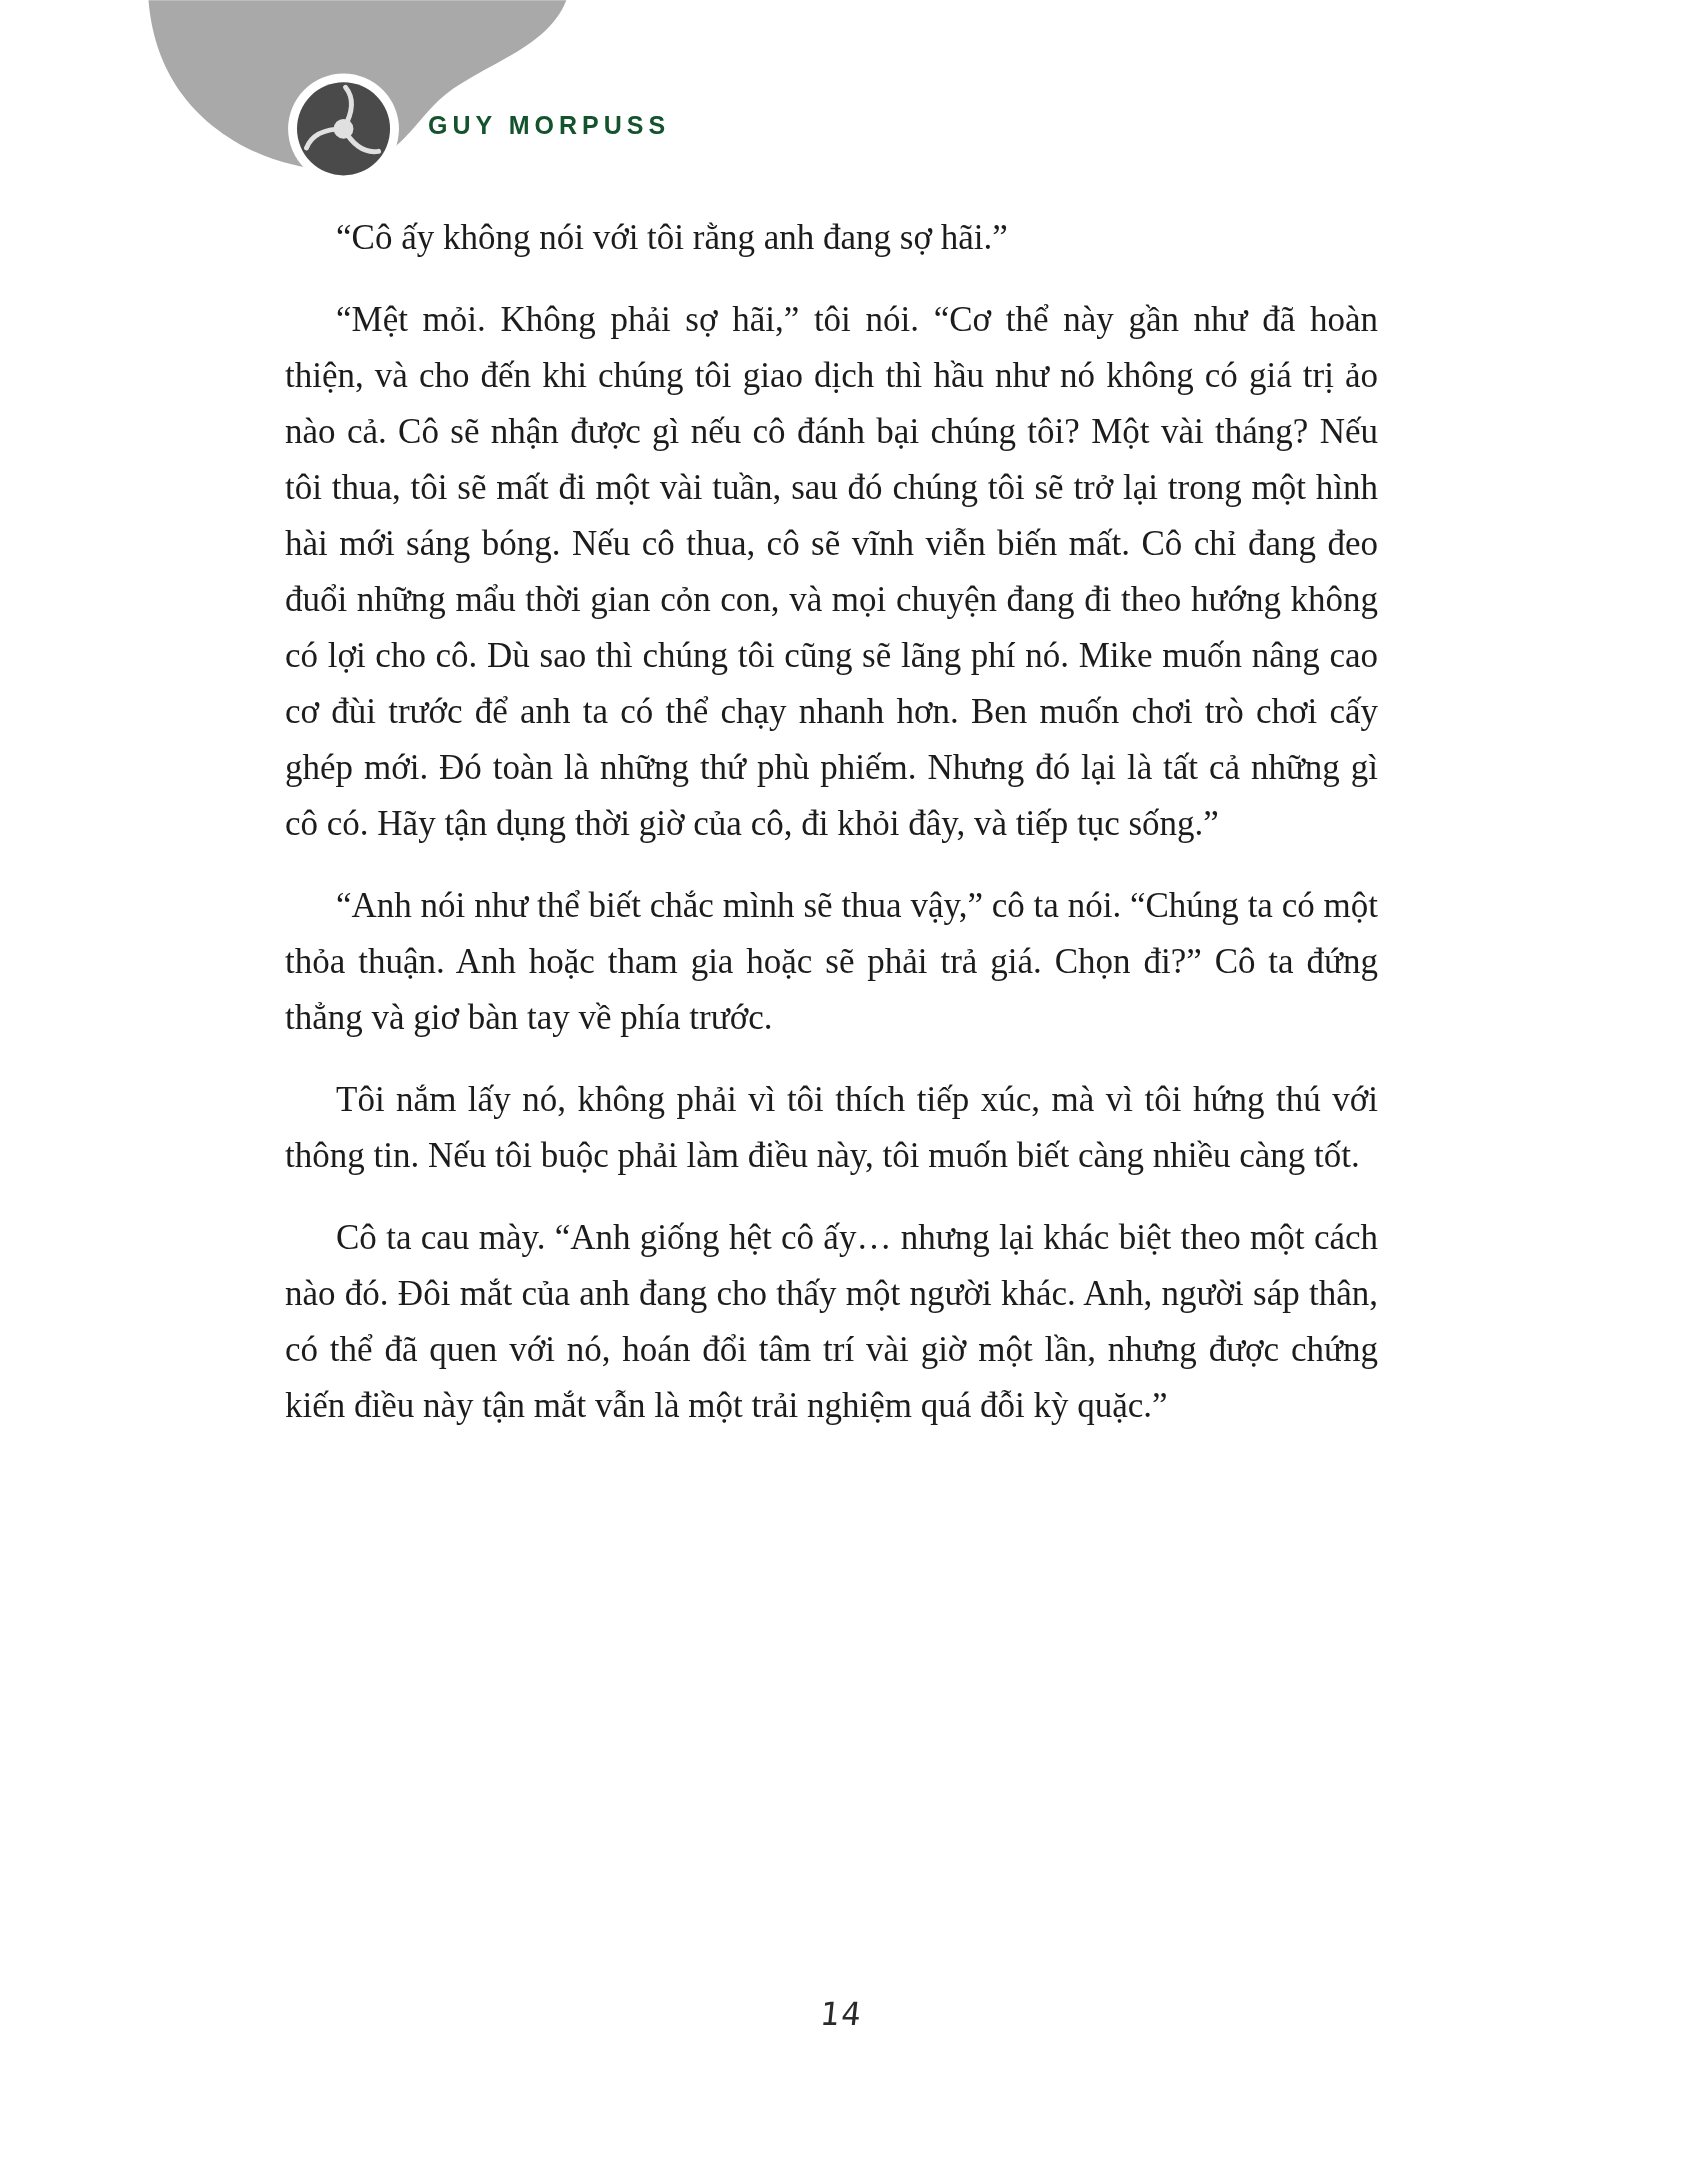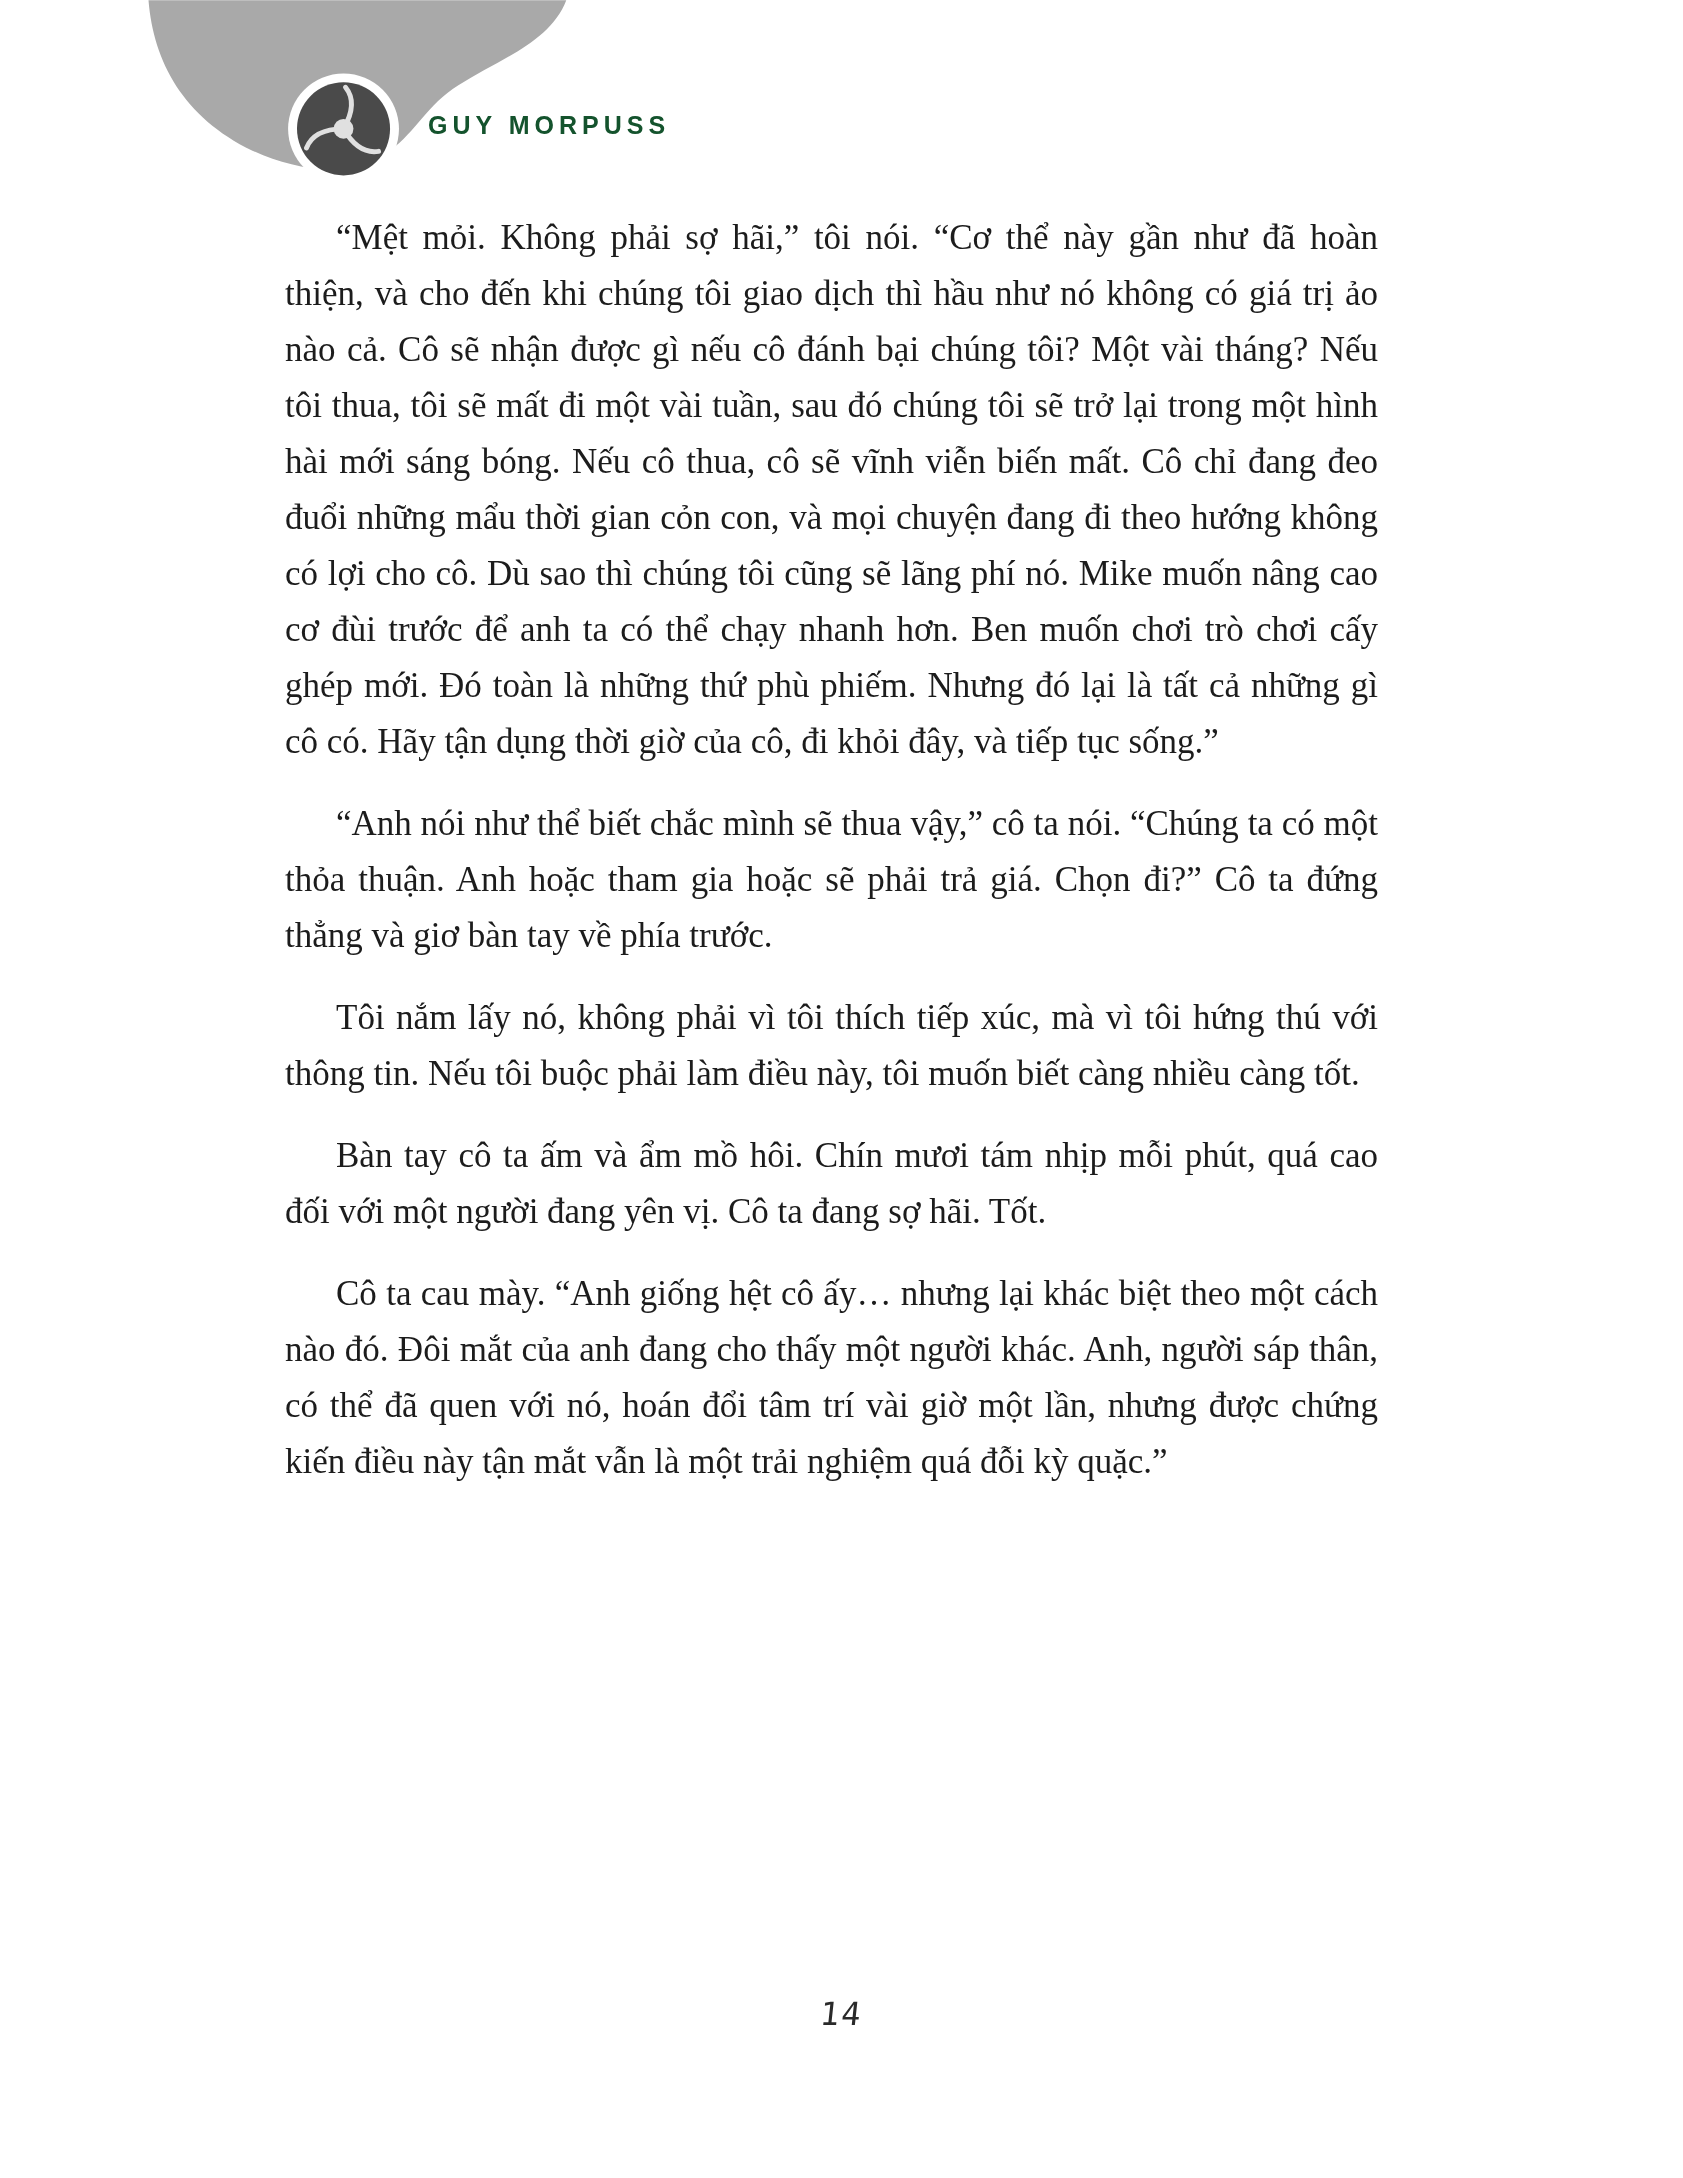--- a/index.html
+++ b/index.html
@@ -89,23 +89,23 @@
       <path d="M347,130 Q362,104 349,88"></path>
       <path d="M347,130 Q362,104 349,88" transform="rotate(120 347 130)"></path>
       <path d="M347,130 Q362,104 349,88" transform="rotate(240 347 130)"></path>
       <circle cx="347" cy="130" r="10" fill="#e0e0e0" stroke="none"></circle>
     </g>
   </svg>
 
   <div class="brand">GUY MORPUSS</div>
 
   <div class="body-text">
+    <p>“Cô ấy không nói với tôi rằng anh đang sợ hãi.”</p>
     <p>“Mệt mỏi. Không phải sợ hãi,” tôi nói. “Cơ thể này gần như đã hoàn thiện, và cho đến khi chúng tôi giao dịch thì hầu như nó không có giá trị ảo nào cả. Cô sẽ nhận được gì nếu cô đánh bại chúng tôi? Một vài tháng? Nếu tôi thua, tôi sẽ mất đi một vài tuần, sau đó chúng tôi sẽ trở lại trong một hình hài mới sáng bóng. Nếu cô thua, cô sẽ vĩnh viễn biến mất. Cô chỉ đang đeo đuổi những mẩu thời gian cỏn con, và mọi chuyện đang đi theo hướng không có lợi cho cô. Dù sao thì chúng tôi cũng sẽ lãng phí nó. Mike muốn nâng cao cơ đùi trước để anh ta có thể chạy nhanh hơn. Ben muốn chơi trò chơi cấy ghép mới. Đó toàn là những thứ phù phiếm. Nhưng đó lại là tất cả những gì cô có. Hãy tận dụng thời giờ của cô, đi khỏi đây, và tiếp tục sống.”</p>
     <p>“Anh nói như thể biết chắc mình sẽ thua vậy,” cô ta nói. “Chúng ta có một thỏa thuận. Anh hoặc tham gia hoặc sẽ phải trả giá. Chọn đi?” Cô ta đứng thẳng và giơ bàn tay về phía trước.</p>
     <p>Tôi nắm lấy nó, không phải vì tôi thích tiếp xúc, mà vì tôi hứng thú với thông tin. Nếu tôi buộc phải làm điều này, tôi muốn biết càng nhiều càng tốt.</p>
-    <p>Bàn tay cô ta ấm và ẩm mồ hôi. Chín mươi tám nhịp mỗi phút, quá cao đối với một người đang yên vị. Cô ta đang sợ hãi. Tốt.</p>
     <p>Cô ta cau mày. “Anh giống hệt cô ấy… nhưng lại khác biệt theo một cách nào đó. Đôi mắt của anh đang cho thấy một người khác. Anh, người sáp thân, có thể đã quen với nó, hoán đổi tâm trí vài giờ một lần, nhưng được chứng kiến điều này tận mắt vẫn là một trải nghiệm quá đỗi kỳ quặc.”</p>
   </div>
 
   <div class="page-number">14</div>
 
 </div>
 
 
 </body></html>

